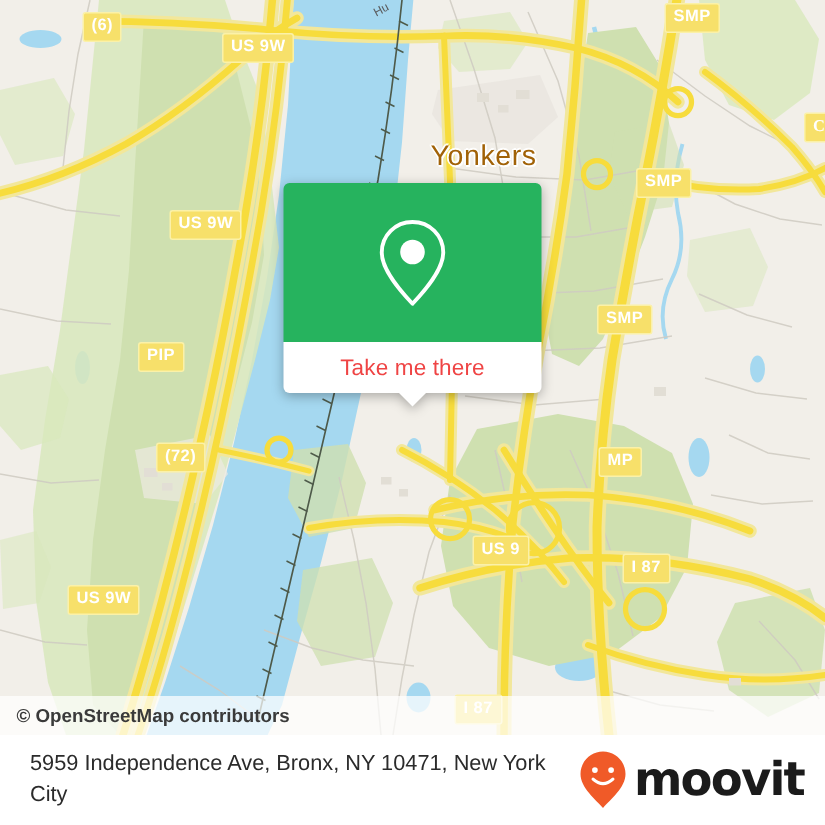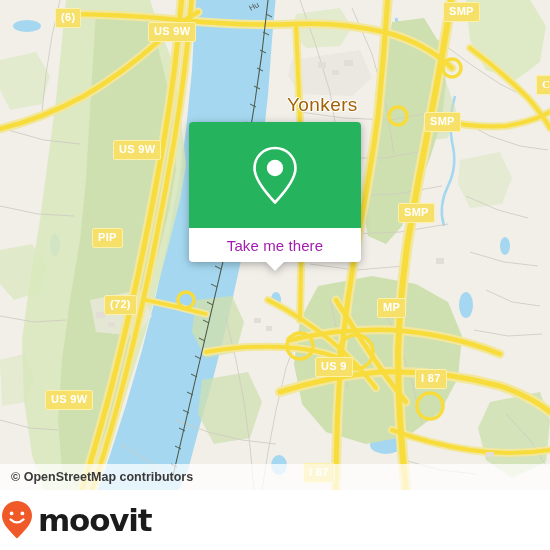--- a/index.html
+++ b/index.html
@@ -94,21 +94,21 @@
   .popup-body {
     height: 34px;
     background: #ffffff;
     border-radius: 0 0 4px 4px;
     display: flex;
     align-items: center;
     justify-content: center;
     position: relative;
   }
   .popup-body .cta {
-    color: #a21caf;
+    color: #ef4444;
     font-size: 15px;
     font-family: "Liberation Sans", sans-serif;
     letter-spacing: 0.1px;
   }
   .popup-tail {
     position: absolute;
     left: 50%;
     bottom: -9px;
     margin-left: -10px;
     width: 0;
@@ -373,21 +373,21 @@
 
     <div class="shield" style="left:55px; top:8px;">(6)</div>
     <div class="shield" style="left:148px; top:22px;">US 9W</div>
     <div class="shield" style="left:443px; top:2px;">SMP</div>
     <div class="shield" style="left:536px; top:75px;font-family:Liberation Serif, serif;">CCP</div>
     <div class="shield" style="left:424px; top:112px;">SMP</div>
     <div class="shield" style="left:113px; top:140px;">US 9W</div>
     <div class="shield" style="left:398px; top:203px;">SMP</div>
     <div class="shield" style="left:92px; top:228px;">PIP</div>
     <div class="shield" style="left:56px; top:295px;margin-left:48px;">(72)</div>
-    <div class="shield" style="left:377px; top:298px;">MP</div>
+    <div class="shield" style="left:399px; top:298px;">MP</div>
     <div class="shield" style="left:315px; top:357px;">US 9</div>
     <div class="shield" style="left:415px; top:369px;">I 87</div>
     <div class="shield" style="left:45px; top:390px;">US 9W</div>
     <div class="shield" style="left:303px; top:463px;">I 87</div>
 
     <div class="popup">
       <div class="popup-head">
         <svg width="52" height="62" viewBox="0 0 52 62">
           <path d="M26 4 C14.5 4 5.5 13 5.5 24.3 C5.5 36 18 50 26 58.5 C34 50 46.5 36 46.5 24.3 C46.5 13 37.5 4 26 4 Z" fill="none" stroke="#ffffff" stroke-width="2.6" stroke-linejoin="round"></path>
           <circle cx="26" cy="24" r="8.2" fill="#ffffff"></circle>
@@ -398,20 +398,21 @@
         <span class="popup-tail"></span>
       </div>
     </div>
 
     <div class="attribution">
       <span>© OpenStreetMap contributors</span>
     </div>
   </div>
 
   <div class="footer">
+    <div class="footer-address">5959 Independence Ave, Bronx, NY 10471, New York City</div>
     <div class="footer-logo">
       <svg width="34" height="40" viewBox="0 0 34 40">
         <path d="M17 1 C8.7 1 2 7.7 2 16 C2 25 12 33 17 38.6 C22 33 32 25 32 16 C32 7.7 25.3 1 17 1 Z" fill="#f05a28"></path>
         <circle cx="11.6" cy="13.4" r="1.9" fill="#ffffff"></circle>
         <circle cx="22.4" cy="13.4" r="1.9" fill="#ffffff"></circle>
         <path d="M10.4 19.4 Q 17 25.4 23.6 19.4" fill="none" stroke="#ffffff" stroke-width="2.1" stroke-linecap="round"></path>
       </svg>
       <span class="logo-word">moovit</span>
     </div>
   </div>

